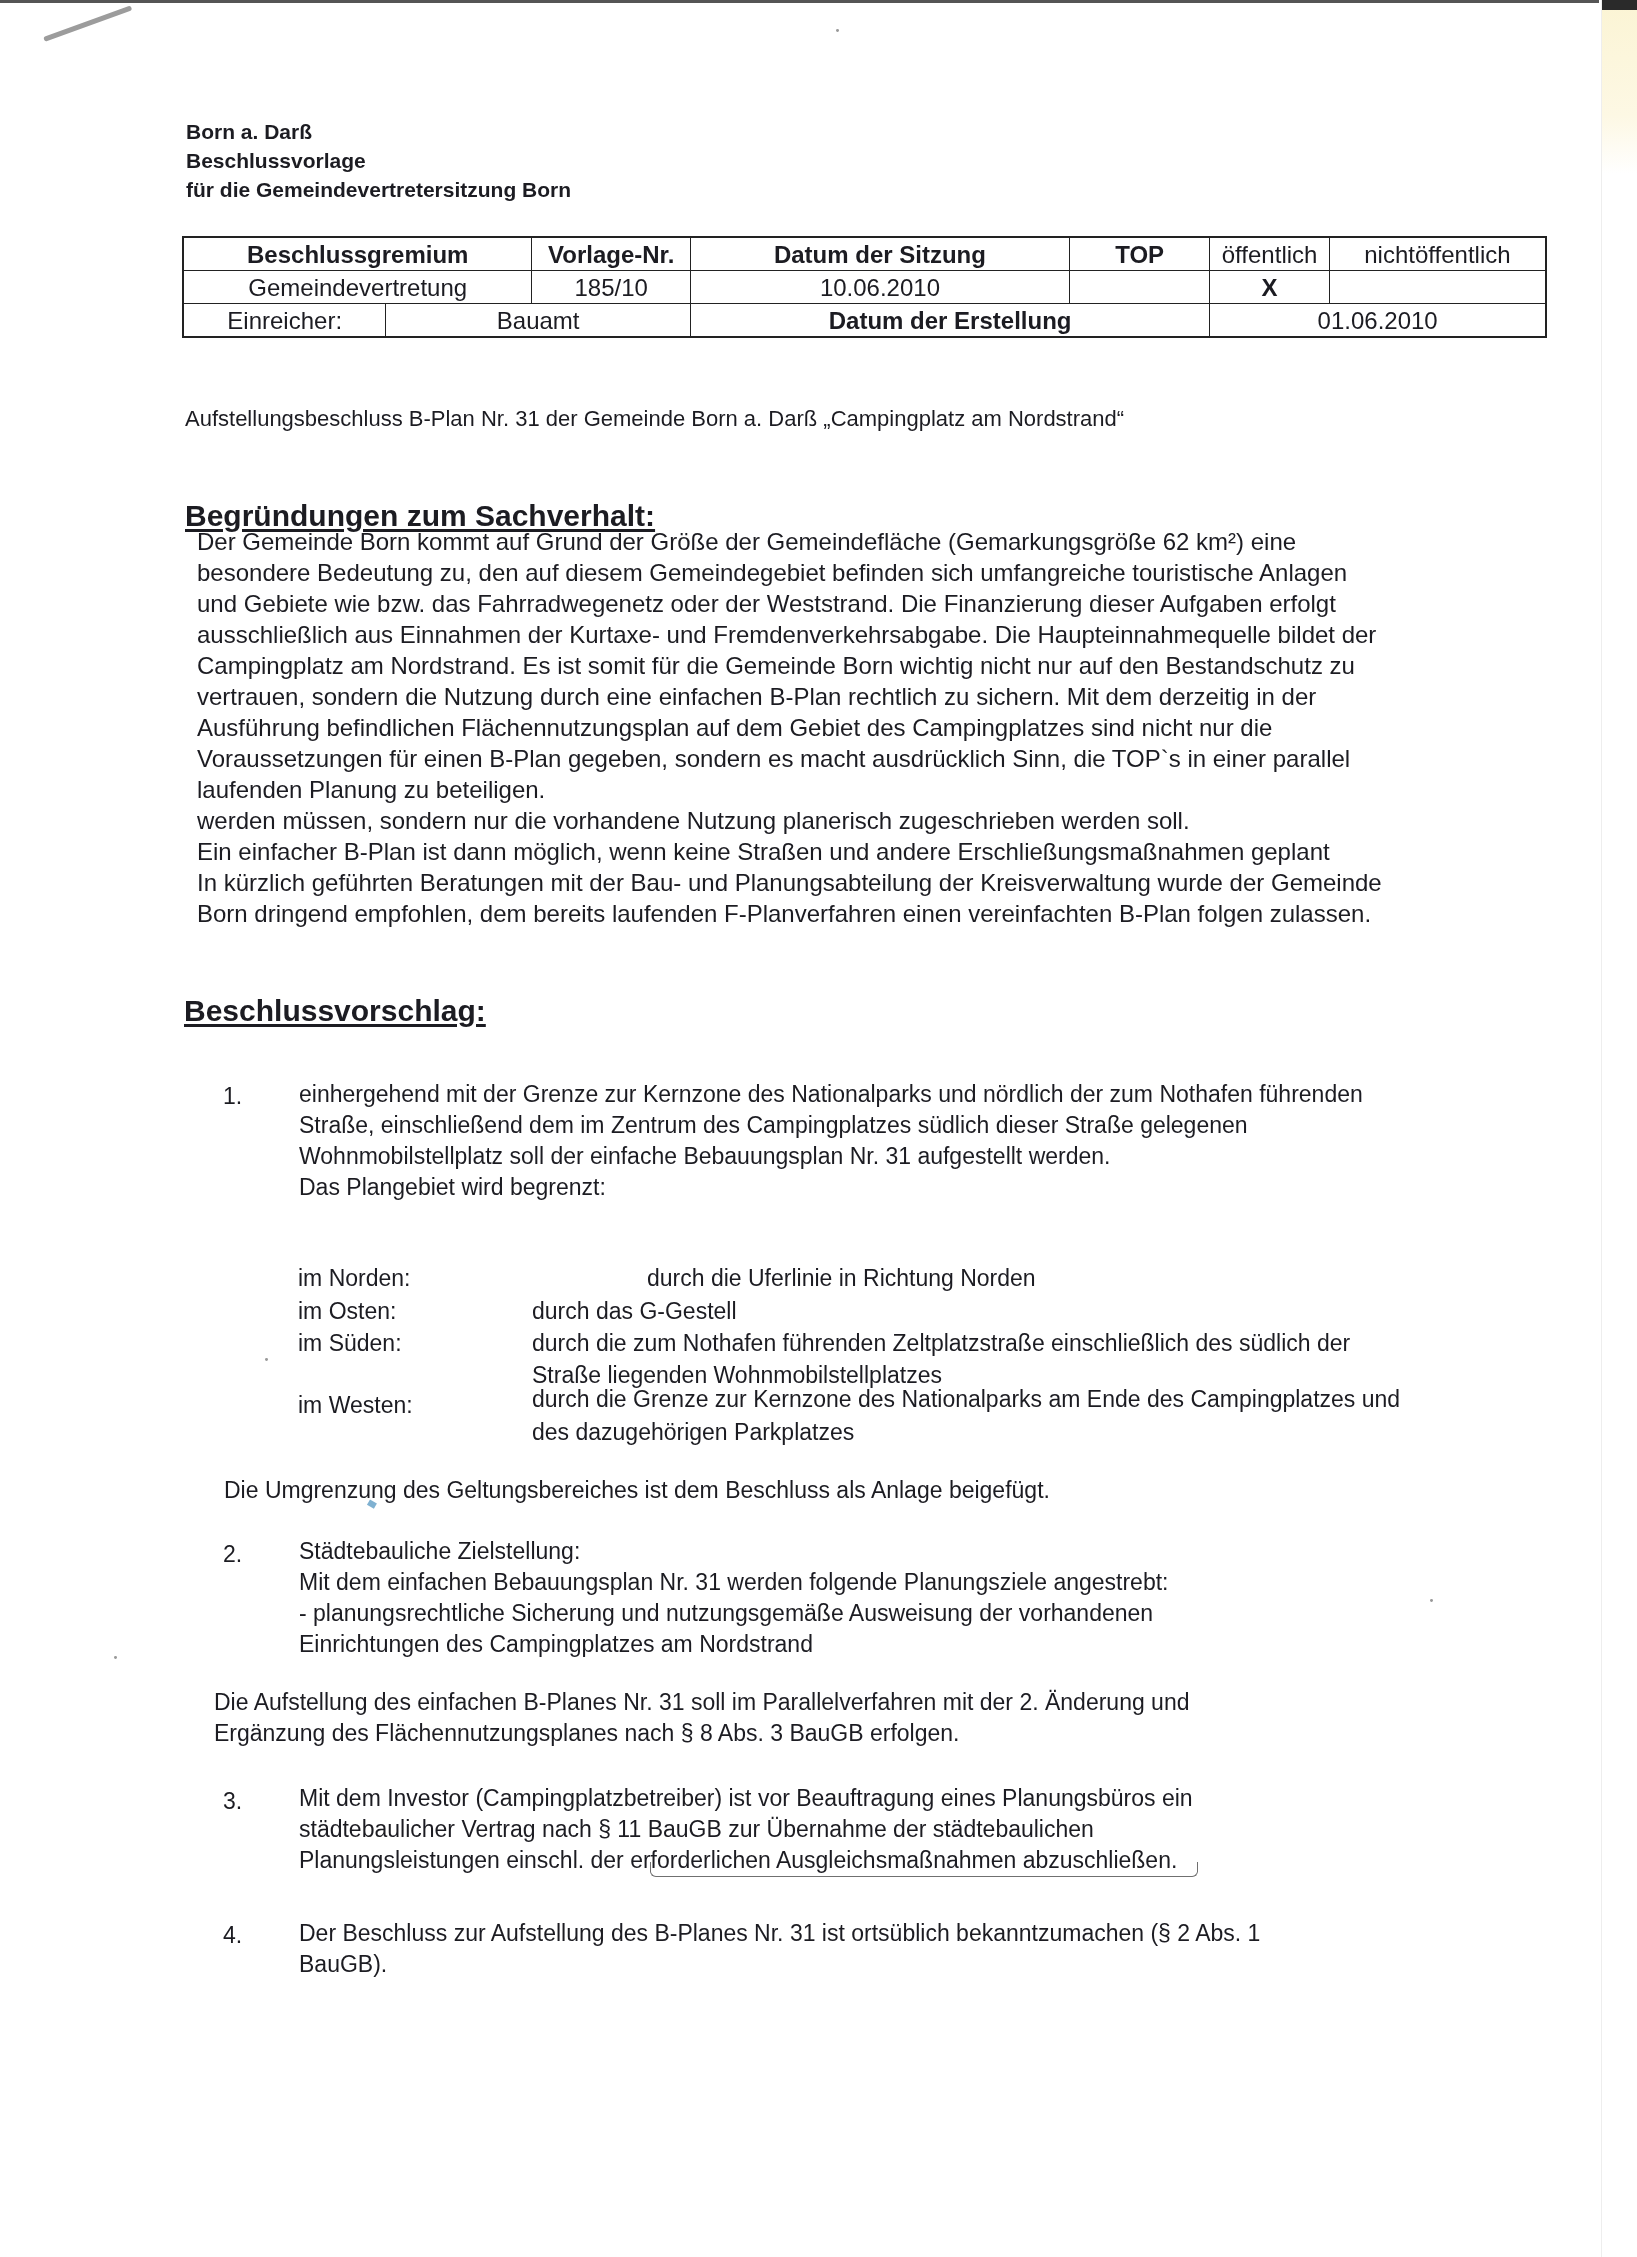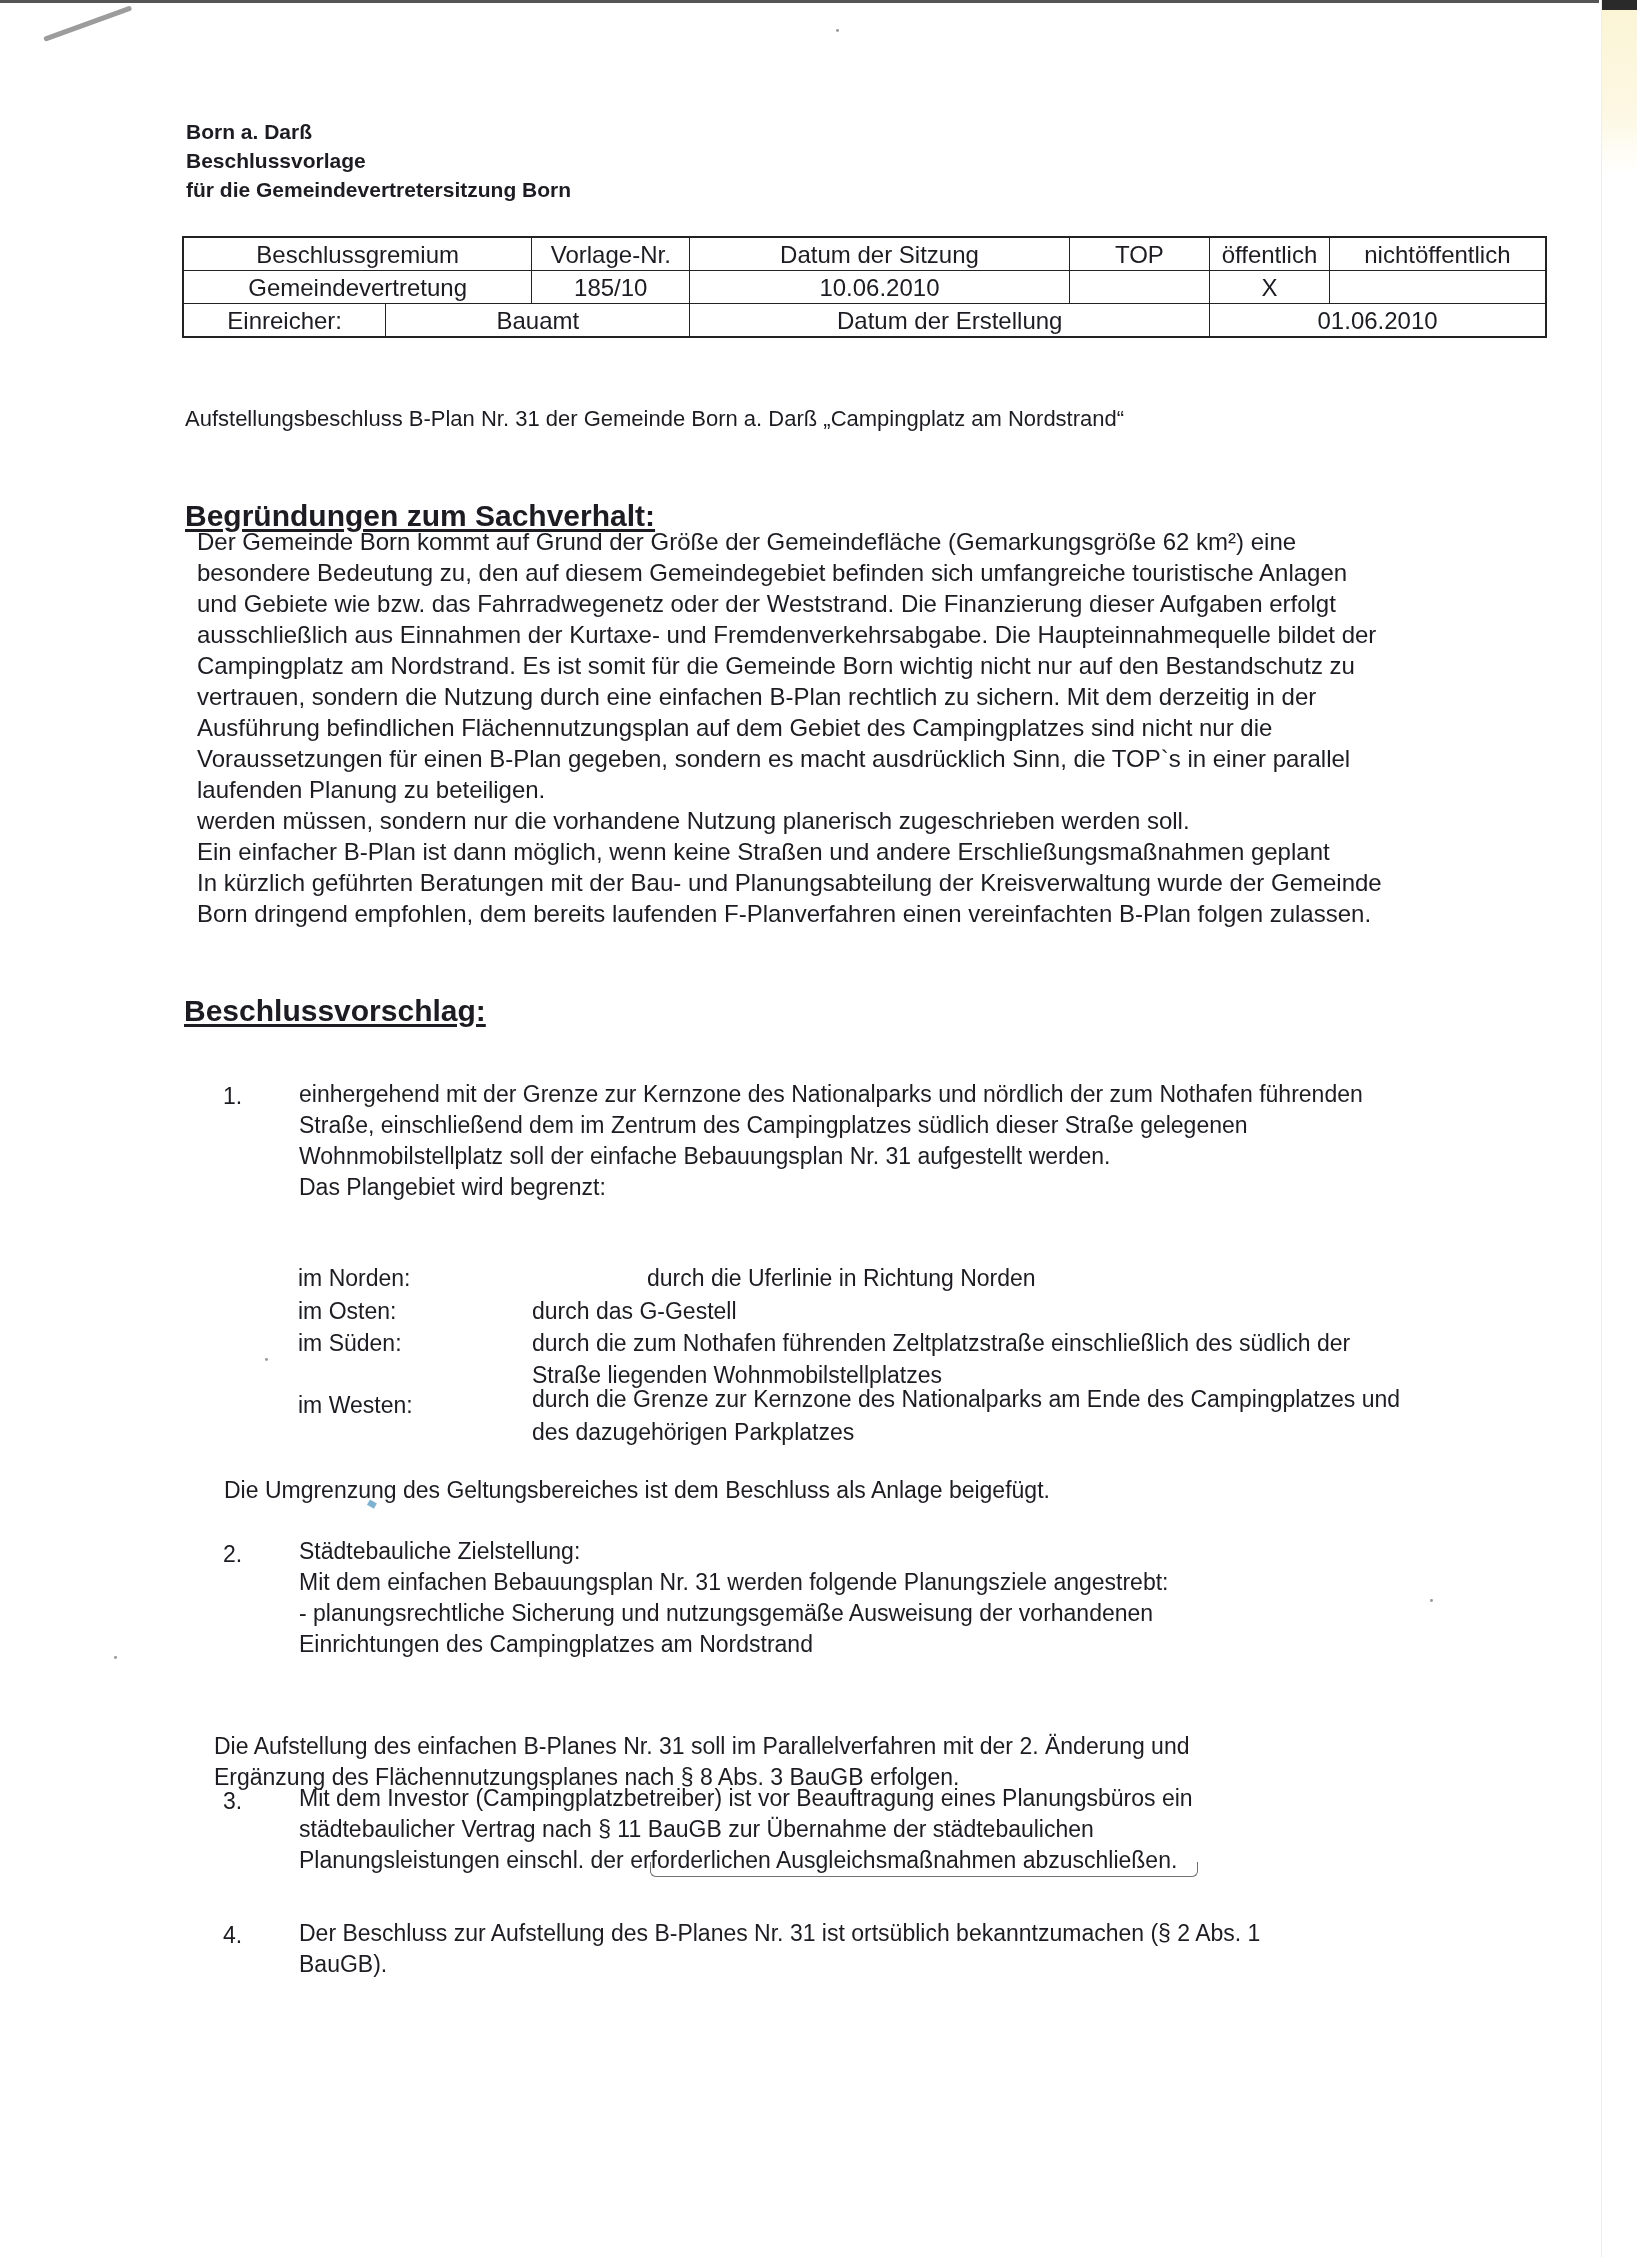--- a/index.html
+++ b/index.html
@@ -14,21 +14,21 @@
   .right-strip .cap { position:absolute; left:0; top:0; width:37px; height:9.7px; background:#2a2a2a; }
   .pen-mark { position: absolute; left: 44px; top: 37px; width: 93px; height: 4.8px; background: #9c9c9c;
     border-radius: 2.9px; transform: rotate(-20deg); transform-origin: left center; }
 
   .hdr { position: absolute; left: 186px; top: 117px; font-weight: bold; font-size: 21px; line-height: 29px; }
 
   table.meta { position: absolute; left: 182px; top: 236px; width: 1365px; border-collapse: collapse;
     font-size: 24px; }
   table.meta td { border: 1.9px solid #222; text-align: center; height: 32px; padding: 0; line-height: 29px; }
   table.meta { border: 2.9px solid #222; }
-  table.meta td.b { font-weight: normal; }
+  table.meta td.b { font-weight: bold; }
 
   .title { position: absolute; left: 185px; top: 406px; font-weight: normal; font-size: 22px; white-space: nowrap; }
 
   .sec-head { position: absolute; font-weight: bold; font-size: 30px; text-decoration: underline; text-underline-offset: 2.9px; }
   .para { position: absolute; font-size: 24px; line-height: 31px; }
   .para div { white-space: nowrap; }
 
   .item-num { position: absolute; font-size: 23px; }
   .item-text { position: absolute; font-size: 23px; line-height: 31px; white-space: nowrap; }
   .border-row { position: absolute; font-size: 23px; white-space: nowrap; }
@@ -142,21 +142,21 @@
 <div class="plain" style="left:224px; top:1475px;">Die Umgrenzung des Geltungsbereiches ist dem Beschluss als Anlage beigefügt.</div>
 <div class="blue-mark"></div>
 
 <div class="item-num" style="left:223px; top:1541px;">2.</div>
 <div class="item-text" style="left:299px; top:1536px;">
   <div>Städtebauliche Zielstellung:</div>
   <div>Mit dem einfachen Bebauungsplan Nr. 31 werden folgende Planungsziele angestrebt:</div>
   <div>- planungsrechtliche Sicherung und nutzungsgemäße Ausweisung der vorhandenen</div>
   <div>Einrichtungen des Campingplatzes am Nordstrand</div>
 </div>
-<div class="plain" style="left:214px; top:1687px;margin-top:44px;">
+<div class="plain" style="left:214px; top:1687px;">
   <div>Die Aufstellung des einfachen B-Planes Nr. 31 soll im Parallelverfahren mit der 2. Änderung und</div>
   <div>Ergänzung des Flächennutzungsplanes nach § 8 Abs. 3 BauGB erfolgen.</div>
 </div>
 
 <div class="item-num" style="left:223px; top:1788px;">3.</div>
 <div class="item-text" style="left:299px; top:1783px;">
   <div>Mit dem Investor (Campingplatzbetreiber) ist vor Beauftragung eines Planungsbüros ein</div>
   <div>städtebaulicher Vertrag nach § 11 BauGB zur Übernahme der städtebaulichen</div>
   <div>Planungsleistungen einschl. der erforderlichen Ausgleichsmaßnahmen abzuschließen.</div>
 </div>

